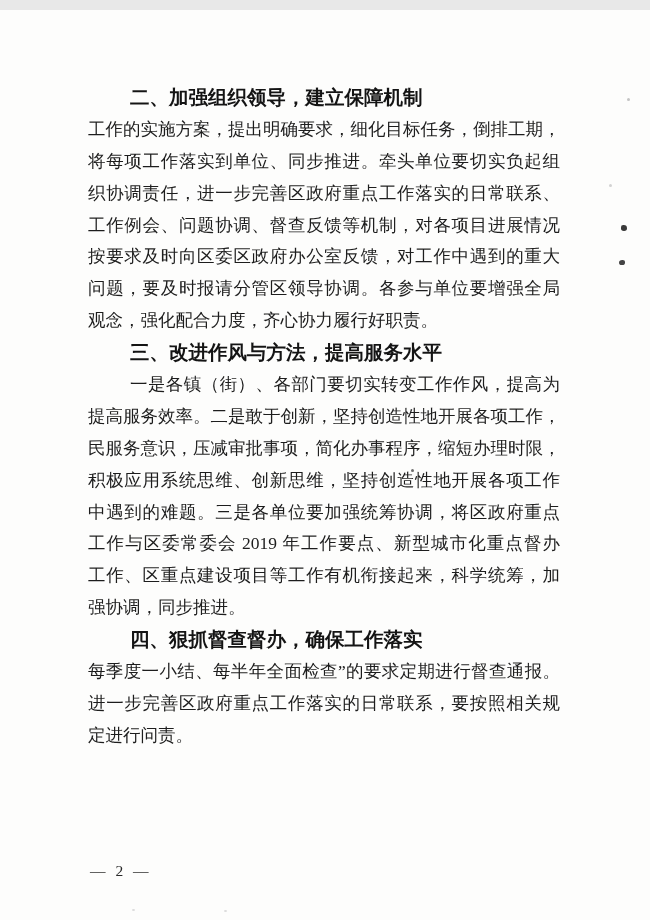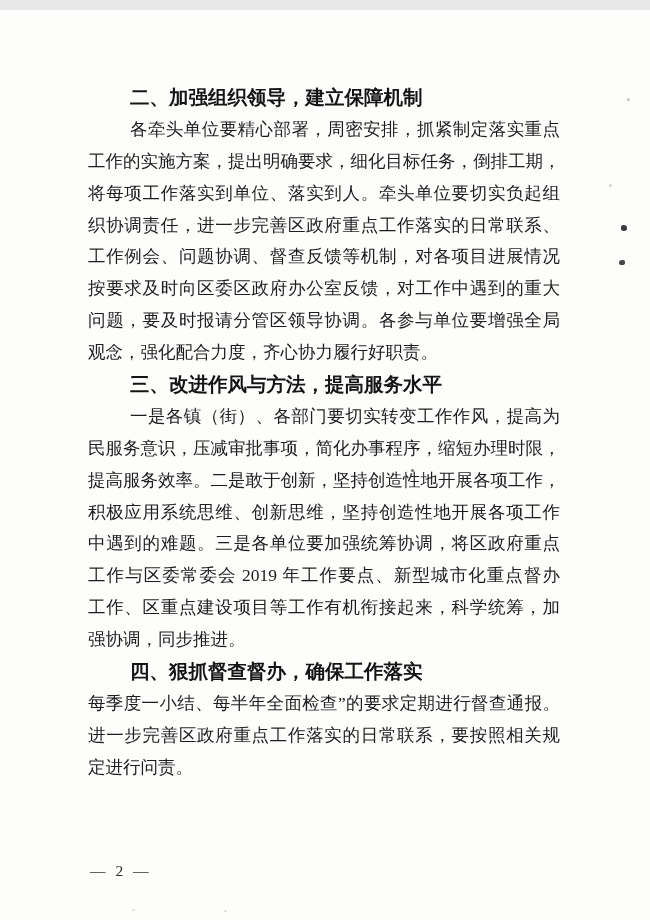--- a/index.html
+++ b/index.html
@@ -53,33 +53,32 @@
   .speck.s6 { left:132px; top:899px; width:3px; height:2px; background:#dcdcdc; }
   .speck.s7 { left:224px; top:900px; width:3px; height:2px; background:#dcdcdc; }
 </style>
 </head>
 <body>
 
 <div class="page">
   <div class="content">
 
     <div class="line heading">二、加强组织领导，建立保障机制</div>
-    <div class="line indent">各牵头单位要精心部署，周密安排，抓紧制定落实重点</div>
     <div class="line">工作的实施方案，提出明确要求，细化目标任务，倒排工期，</div>
-    <div class="line">将每项工作落实到单位、落实到人。牵头单位要切实负起组</div>
+    <div class="line">将每项工作落实到单位、同步推进。牵头单位要切实负起组</div>
     <div class="line">织协调责任，进一步完善区政府重点工作落实的日常联系、</div>
     <div class="line">工作例会、问题协调、督查反馈等机制，对各项目进展情况</div>
     <div class="line">按要求及时向区委区政府办公室反馈，对工作中遇到的重大</div>
     <div class="line">问题，要及时报请分管区领导协调。各参与单位要增强全局</div>
     <div class="line end">观念，强化配合力度，齐心协力履行好职责。</div>
 
     <div class="line heading">三、改进作风与方法，提高服务水平</div>
     <div class="line indent">一是各镇（街）、各部门要切实转变工作作风，提高为</div>
+    <div class="line">提高服务效率。二是敢于创新，坚持创造性地开展各项工作，</div>
     <div class="line">民服务意识，压减审批事项，简化办事程序，缩短办理时限，</div>
-    <div class="line">提高服务效率。二是敢于创新，坚持创造性地开展各项工作，</div>
     <div class="line">积极应用系统思维、创新思维，坚持创造性地开展各项工作</div>
     <div class="line">中遇到的难题。三是各单位要加强统筹协调，将区政府重点</div>
     <div class="line">工作与区委常委会 2019 年工作要点、新型城市化重点督办</div>
     <div class="line">工作、区重点建设项目等工作有机衔接起来，科学统筹，加</div>
     <div class="line end">强协调，同步推进。</div>
 
     <div class="line heading">四、狠抓督查督办，确保工作落实</div>
     <div class="line">每季度一小结、每半年全面检查”的要求定期进行督查通报。</div>
     <div class="line">进一步完善区政府重点工作落实的日常联系，要按照相关规</div>
     <div class="line end">定进行问责。</div>

